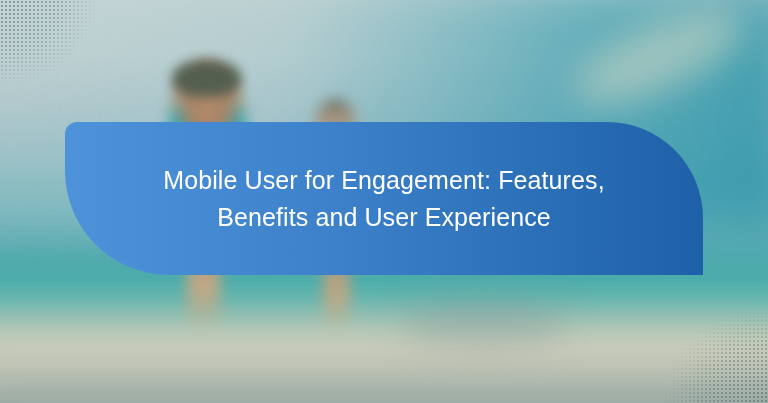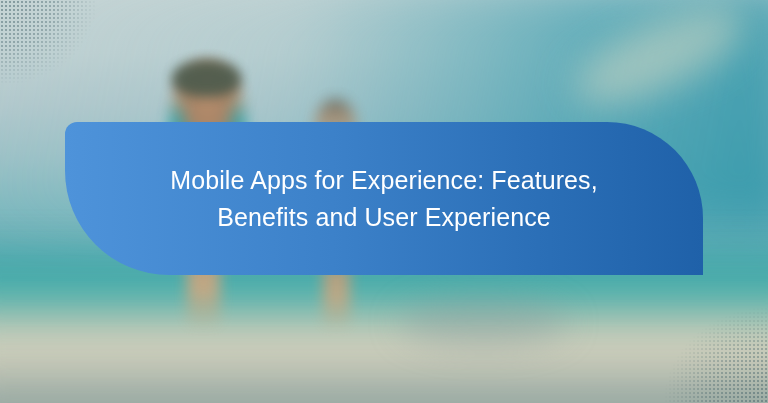--- a/index.html
+++ b/index.html
@@ -246,16 +246,16 @@
     <div class="figure-a-hair"></div>
     <div class="figure-a-legs"></div>
     <div class="figure-b"></div>
     <div class="figure-b-legs"></div>
   </div>
 
   <div class="dots top-left"></div>
   <div class="dots bottom-right"></div>
 
   <div class="banner">
-    <h1 class="banner-title">Mobile Apps for Experience: Features, Benefits and User Experience</h1>
+    <h1 class="banner-title">Mobile User for Engagement: Features, Benefits and User Experience</h1>
   </div>
 
 </div>
 
 </body></html>

